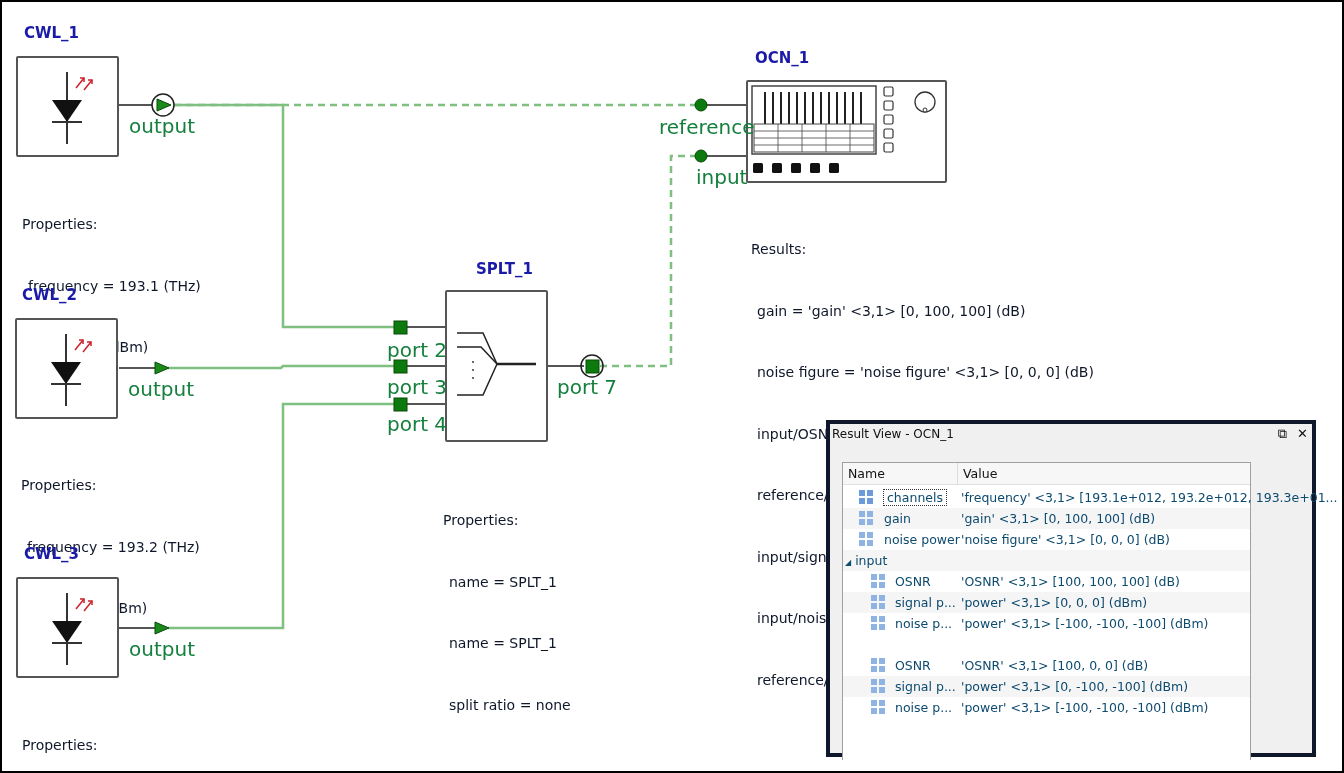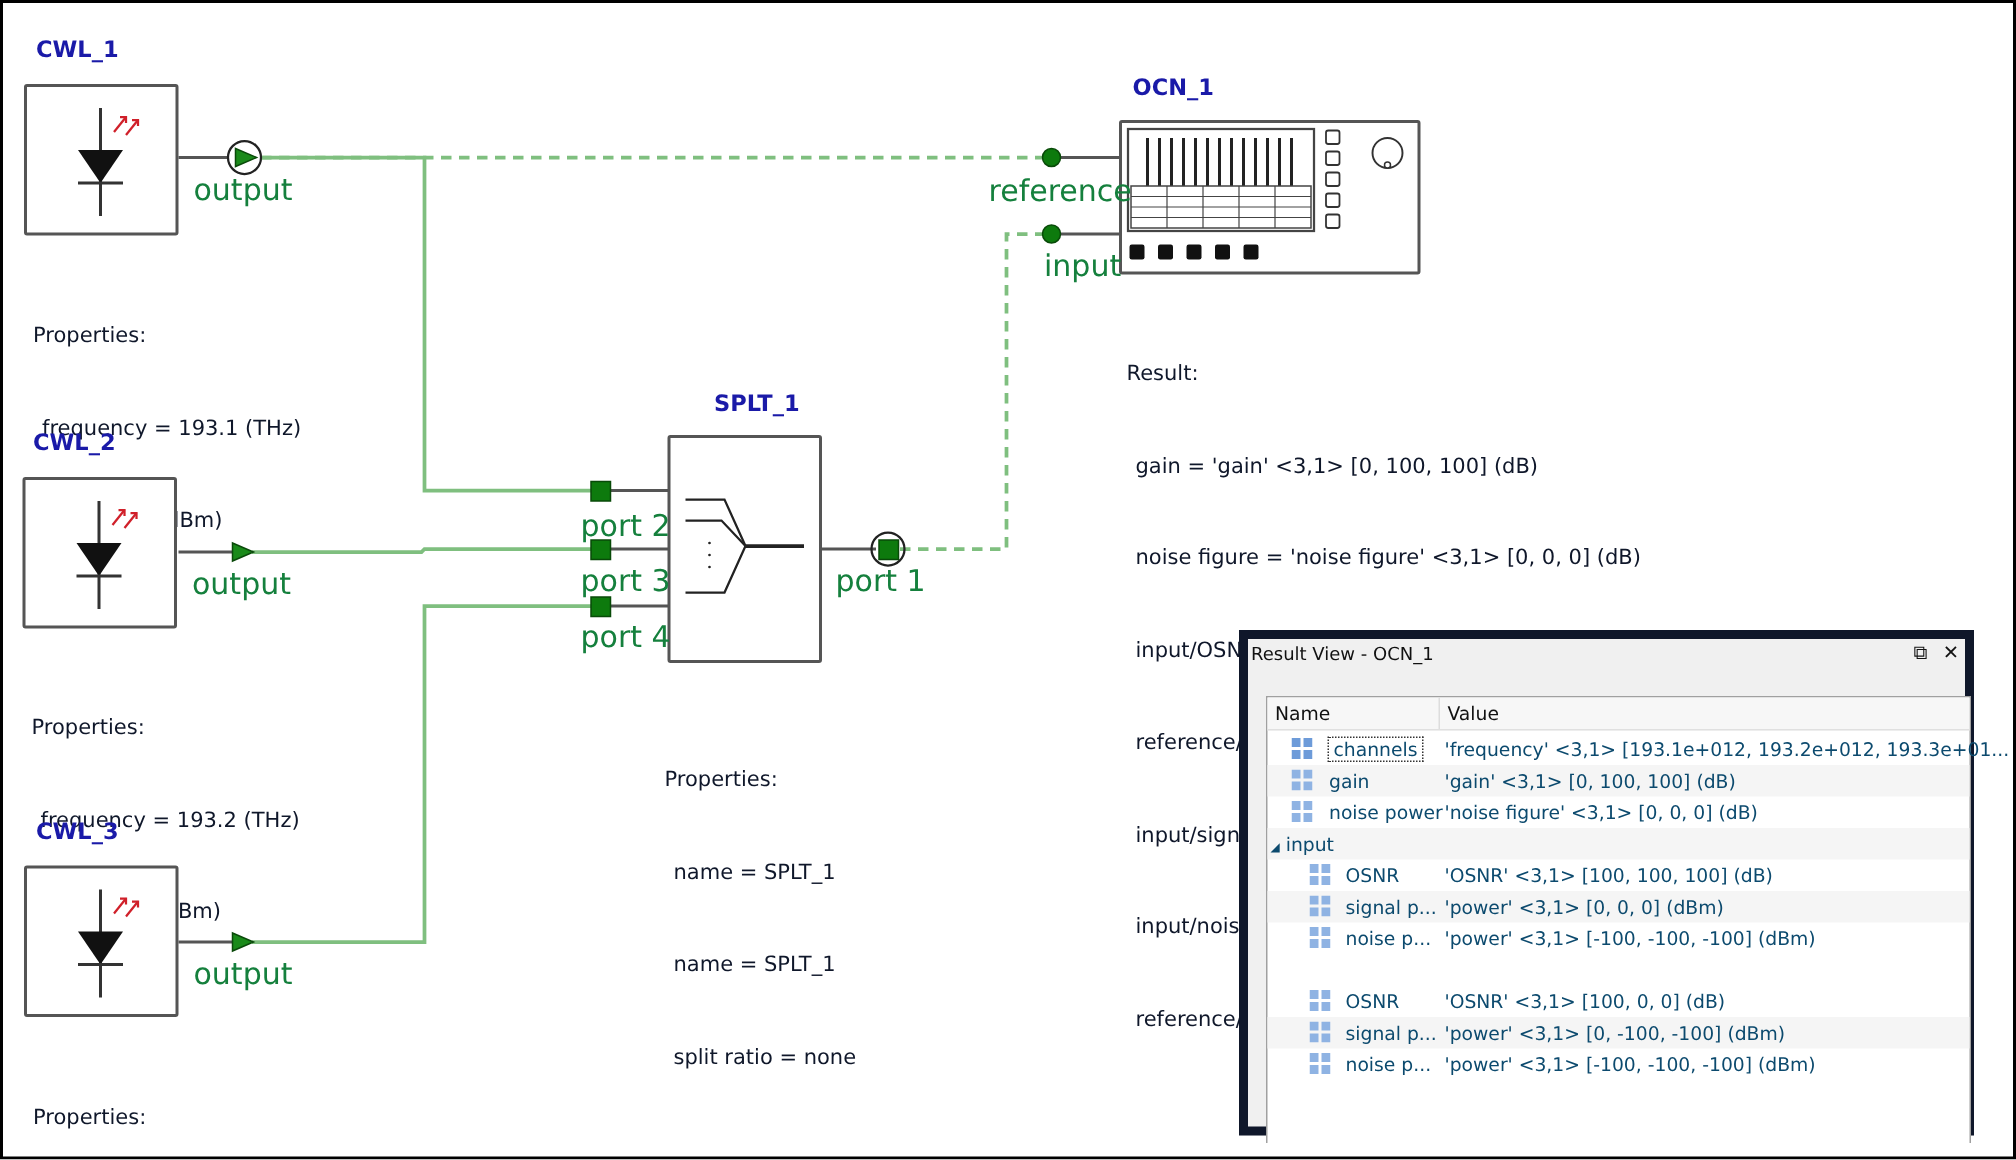--- a/index.html
+++ b/index.html
@@ -6,25 +6,25 @@
   body { width:1344px; height:773px; position:relative; overflow:hidden; font-family:"DejaVu Sans", sans-serif; }
   #frame { position:absolute; left:0; top:0; width:1340px; height:769px; border:2px solid #000; background:#fff; }
   #wires { position:absolute; left:0; top:0; width:1344px; height:773px; }
   .title { position:absolute; font-family:"DejaVu Sans", sans-serif; font-weight:bold; color:#1a1aa8; font-size:15px; }
   .lbl { position:absolute; font-family:"DejaVu Sans", sans-serif; font-size:20px; color:#15803d; white-space:nowrap; }
   .props { position:absolute; font-family:"DejaVu Sans", sans-serif; font-size:14px; color:#0f172a; line-height:20.5px; white-space:pre; }
   .props .line { display:block; padding-left:6px; }
   .props .head { display:block; }
   .block { position:absolute; border:2px solid #555; background:#fff; box-sizing:border-box; border-radius:2px; }
   
-  #rv { position:absolute; left:826px; top:420px; width:490px; height:337px; border:6px solid #0f172a; background:#f0f0f0; box-sizing:border-box; }
+  #rv { position:absolute; left:826px; top:420px; width:490px; height:337px; border:4px solid #0f172a; background:#f0f0f0; box-sizing:border-box; }
   #rv-title { position:absolute; left:2px; top:3px; font-size:12px; color:#111; }
   #rv-btns { position:absolute; right:4px; top:2px; font-size:13px; color:#111; }
   #rv-btns span { margin-left:6px; cursor:pointer; }
-  #rv-body { position:absolute; left:12px; top:38px; width:470px; height:298px; background:#fff; border:1px solid #a0a0a0; border-bottom:none; box-sizing:border-box; }
+  #rv-body { position:absolute; left:12px; top:38px; width:409px; height:298px; background:#fff; border:1px solid #a0a0a0; border-bottom:none; box-sizing:border-box; }
   .rv-row { position:absolute; left:0; right:0; height:21px; font-size:12.5px; color:#0c4a6e; }
   .rv-row.alt { background:#f5f5f5; }
   .rv-row .nm { position:absolute; top:3px; white-space:nowrap; }
   .rv-row .val { position:absolute; left:118px; top:3px; white-space:nowrap; }
   .rv-row .ic { position:absolute; top:3px; width:14px; height:14px; }
   .rv-head { position:absolute; left:0; right:0; top:0; height:21px; background:#f7f7f7; border-bottom:1px solid #e0e0e0; font-size:12.5px; color:#111; }
   .rv-head span { position:absolute; top:3px; }
   .rv-head .divider { position:absolute; left:114px; top:0; width:1px; height:21px; background:#ddd; }
   .grp { position:absolute; left:2px; top:3px; font-size:12.5px; }
 </style>
@@ -151,21 +151,21 @@
       <line x1="50" y1="72" x2="89" y2="72" stroke-width="2.5"></line>
     </g>
     <circle cx="26" cy="70" r="0.9" fill="#222"></circle>
     <circle cx="26" cy="78" r="0.9" fill="#222"></circle>
     <circle cx="26" cy="86" r="0.9" fill="#222"></circle>
   </svg>
 </div>
 <div class="lbl" style="left:387px;top:338px;">port 2</div>
 <div class="lbl" style="left:387px;top:375px;">port 3</div>
 <div class="lbl" style="left:387px;top:412px;">port 4</div>
-<div class="lbl" style="left:557px;top:375px;">port 1</div>
+<div class="lbl" style="left:557px;top:375px;">port 7</div>
 <div class="props" style="left:443px;top:469px;">
   <span class="head">Properties:</span>
   <span class="line">name = SPLT_1</span>
   <span class="line">name = SPLT_1</span>
   <span class="line">split ratio = none</span>
 </div>
 
 <div class="title" style="left:743px;top:49px;margin-left:12px;">OCN_1</div>
 <div class="block" style="left:746px;top:80px;width:201px;height:103px;">
   <svg width="197" height="99">
@@ -210,21 +210,21 @@
       <rect x="43" y="81" width="10" height="10" rx="1.5"></rect>
         <rect x="62" y="81" width="10" height="10" rx="1.5"></rect>
       <rect x="81" y="81" width="10" height="10" rx="1.5"></rect>
     </g>
   </svg>
 </div>
 <div class="lbl" style="left:659px;top:115px;">reference</div>
 <div class="lbl" style="left:696px;top:165px;">input</div>
 
 <div class="props" style="left:751px;top:198px;">
-  <span class="head">Result:</span>
+  <span class="head">Results:</span>
   <span class="line">gain = 'gain' &lt;3,1&gt; [0, 100, 100] (dB)</span>
   <span class="line">noise figure = 'noise figure' &lt;3,1&gt; [0, 0, 0] (dB)</span>
   <span class="line">input/OSNR = 'OSNR' &lt;3,1&gt; [100, 100, 100] (dB)</span>
   <span class="line">reference/OSNR = 'OSNR' &lt;3,1&gt; [100, 0, 0] (dB)</span>
   <span class="line">input/signal power = 'power' &lt;3,1&gt; [0, 0, 0] (dBm)</span>
   <span class="line">input/noise power = 'power' &lt;3,1&gt; [-100, -100, -100] (dBm)</span>
   <span class="line">reference/signal power = 'power' &lt;3,1&gt; [0, -100, -100] (dBm)</span>
   
 </div>
 

